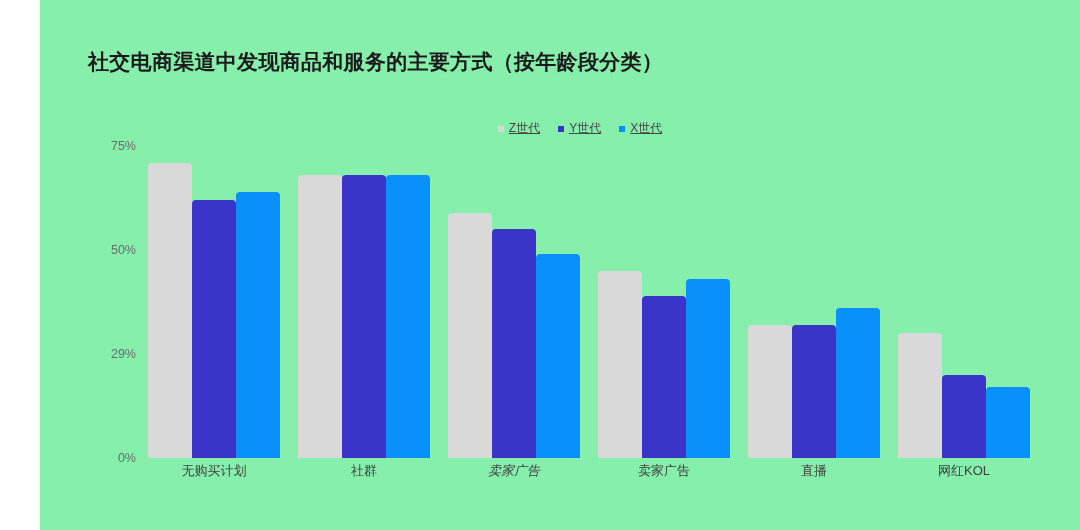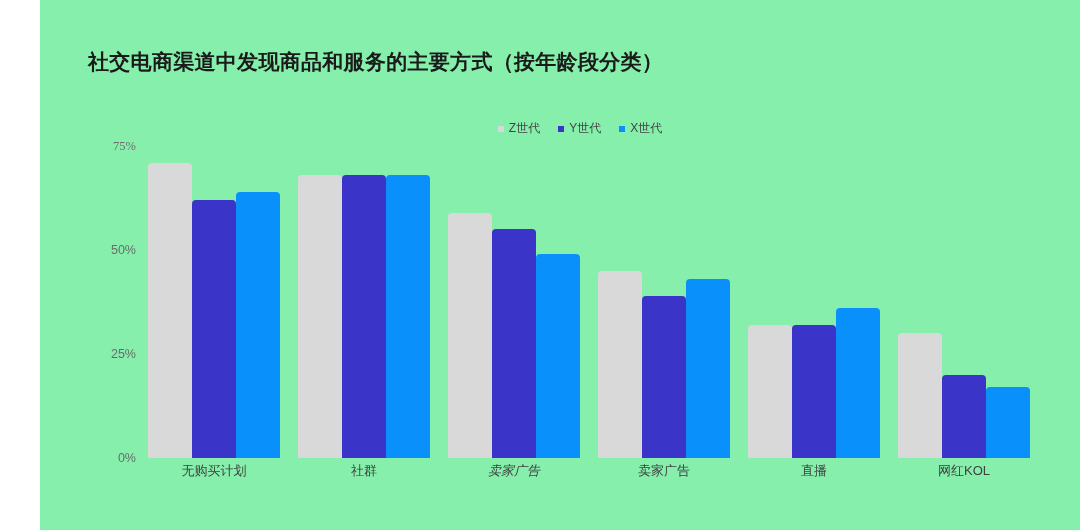--- a/index.html
+++ b/index.html
@@ -46,20 +46,21 @@
     gap: 18px;
     pointer-events: none;
   }
   .legend-item {
     display: flex;
     align-items: center;
     gap: 5px;
     font-size: 12px;
     color: #444444;
     white-space: nowrap;
+    text-decoration: underline;
   }
   .legend-swatch {
     width: 6px;
     height: 6px;
     display: inline-block;
     flex: 0 0 auto;
   }
 
   
   #plot-area {
@@ -141,23 +142,23 @@
         <span>Y世代</span>
       </div>
       <div class="legend-item">
         <span class="legend-swatch" style="background: rgb(10, 144, 250);"></span>
         <span>X世代</span>
       </div>
     </div>
 
   <div id="y-axis">
       <div class="y-tick-label" style="top: 318px;">0%</div>
-      <div class="y-tick-label" style="top: 214px;">25%</div>
+      <div class="y-tick-label" style="top: 214px;">29%</div>
       <div class="y-tick-label" style="top: 110px;">50%</div>
-      <div class="y-tick-label" style="top: 6px; font-family: Liberation Serif, serif;">75%</div>
+      <div class="y-tick-label" style="top: 6px;">75%</div>
     </div>
 
   <div id="plot-area">
       <div class="bar-group" style="left: 4px;">
         <div class="bar" title="无购买计划 · Z世代 · 71%" style="background: rgb(217, 217, 217); height: 295.36px;"></div>
         <div class="bar" title="无购买计划 · Y世代 · 62%" style="background: rgb(58, 52, 200); height: 257.92px;"></div>
         <div class="bar" title="无购买计划 · X世代 · 64%" style="background: rgb(10, 144, 250); height: 266.24px;"></div>
       </div>
       <div class="bar-group" style="left: 154px;">
         <div class="bar" title="社群 · Z世代 · 68%" style="background: rgb(217, 217, 217); height: 282.88px;"></div>

